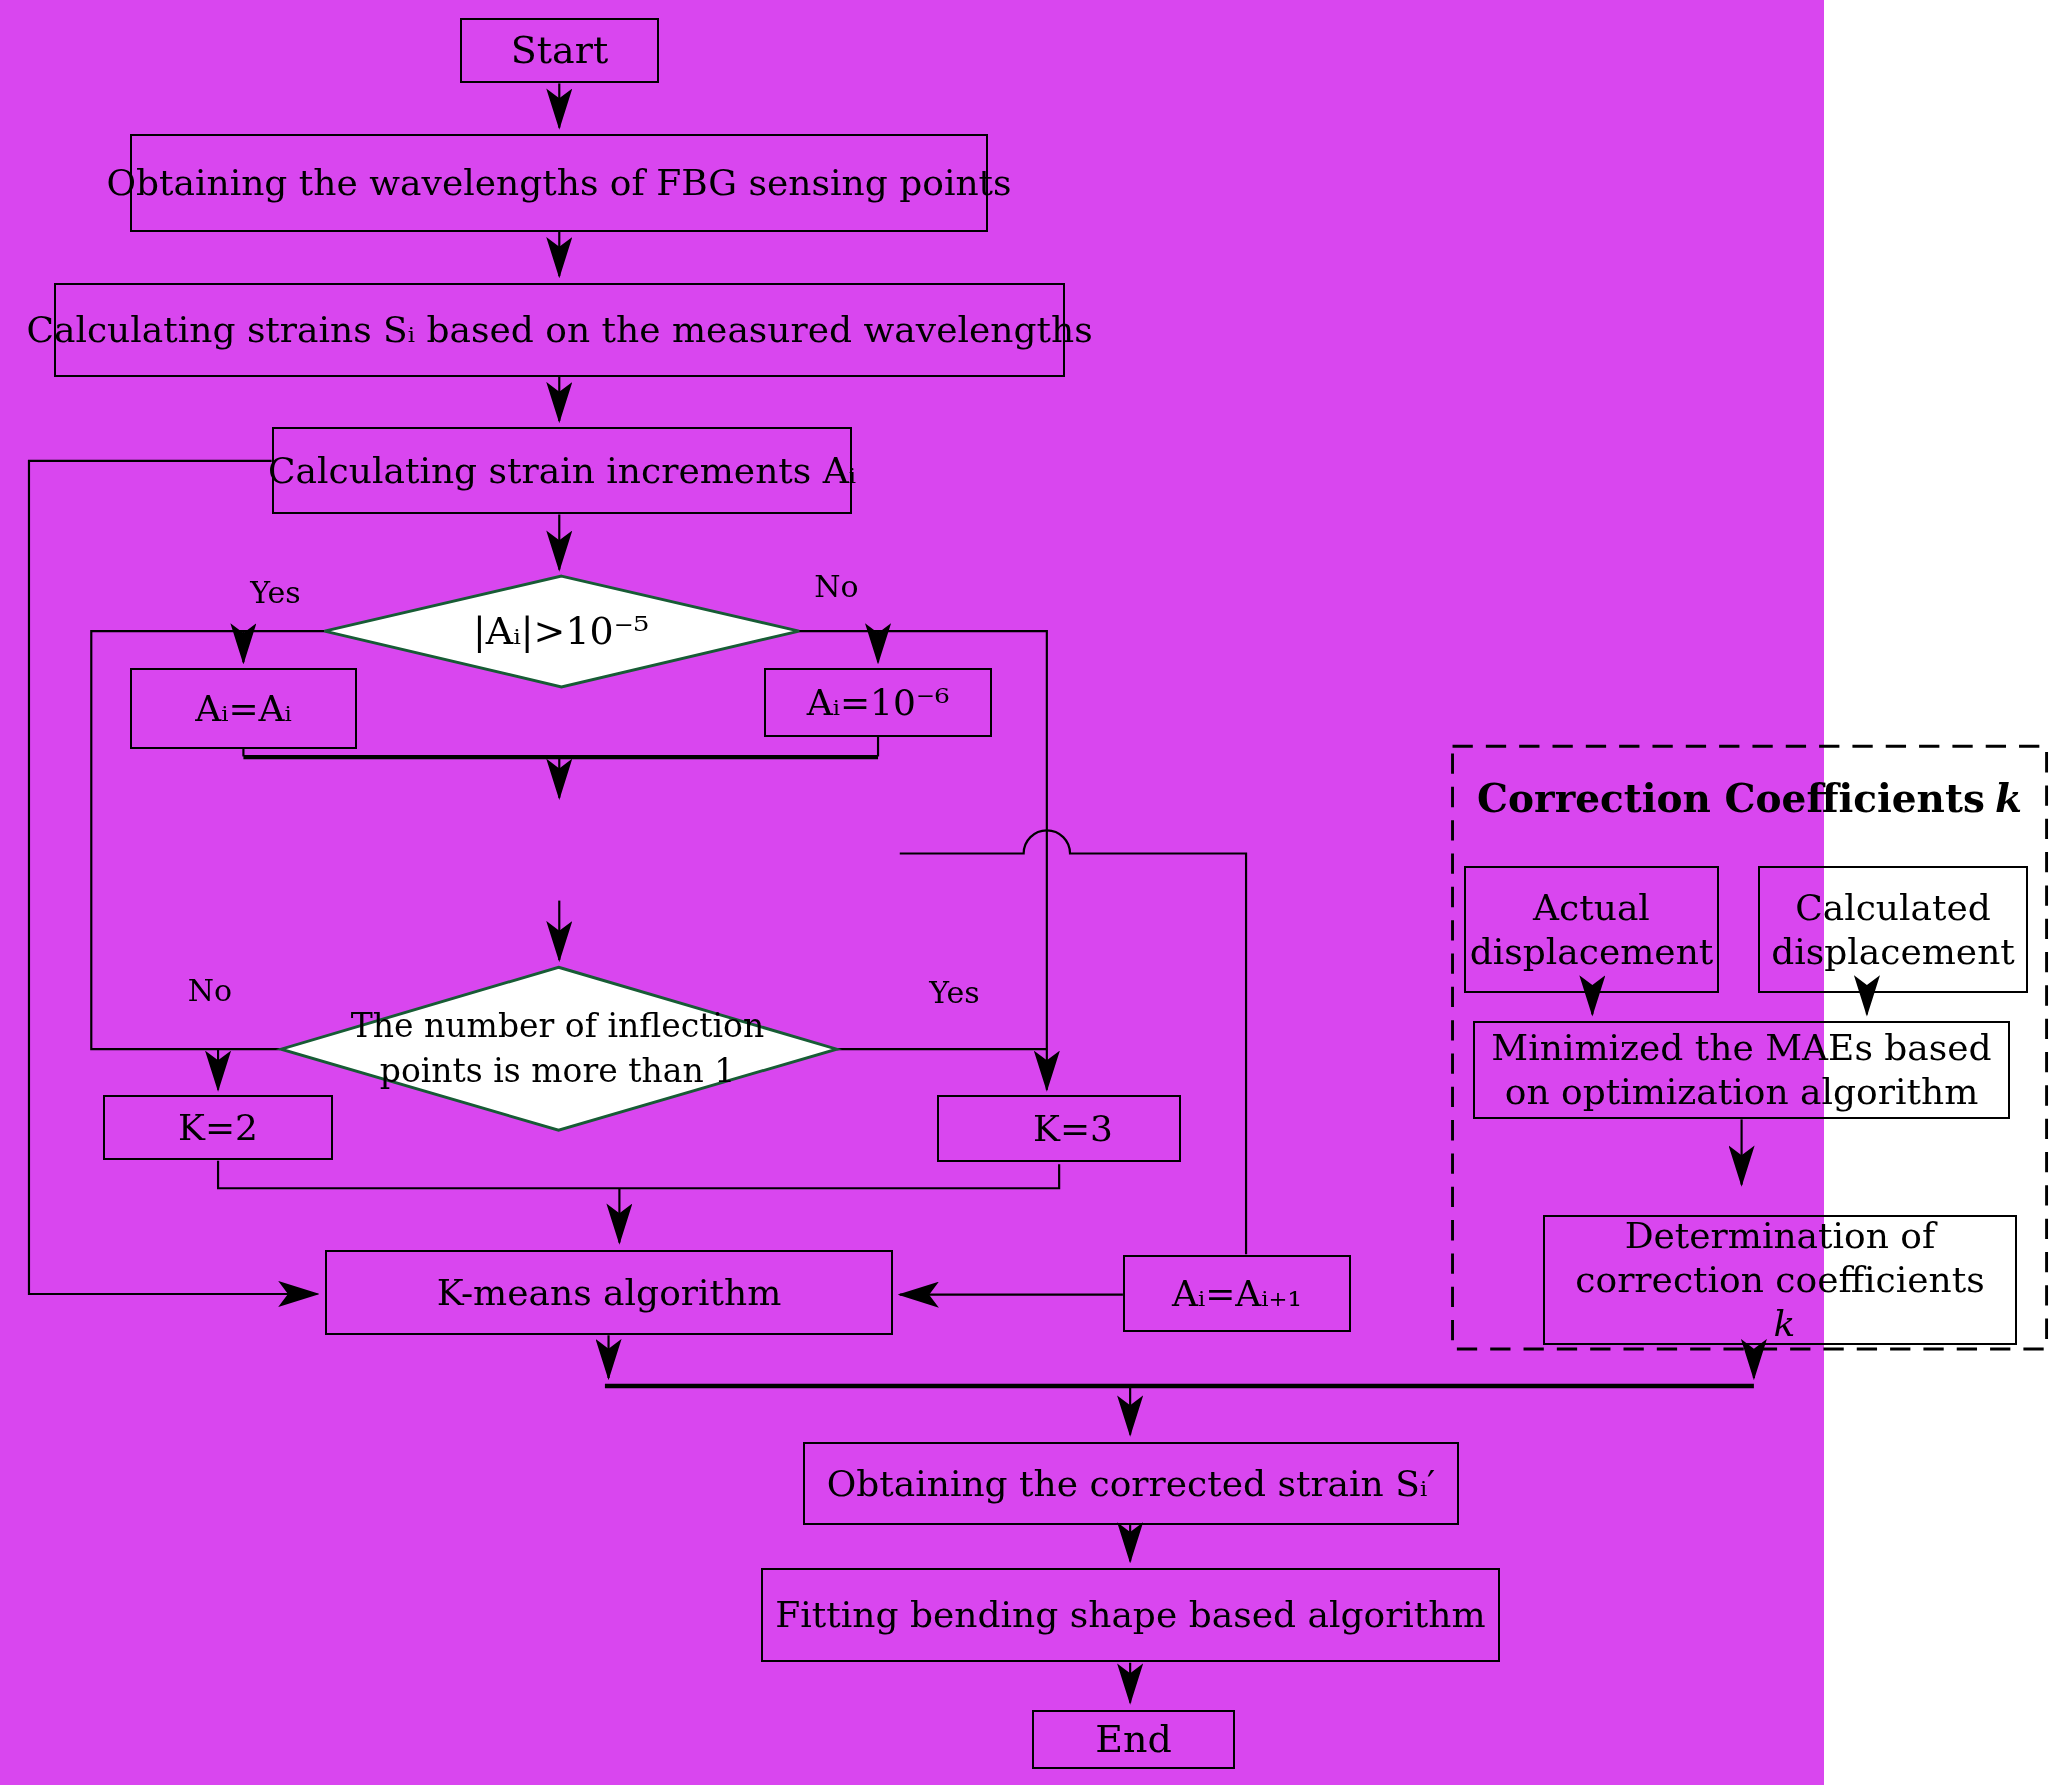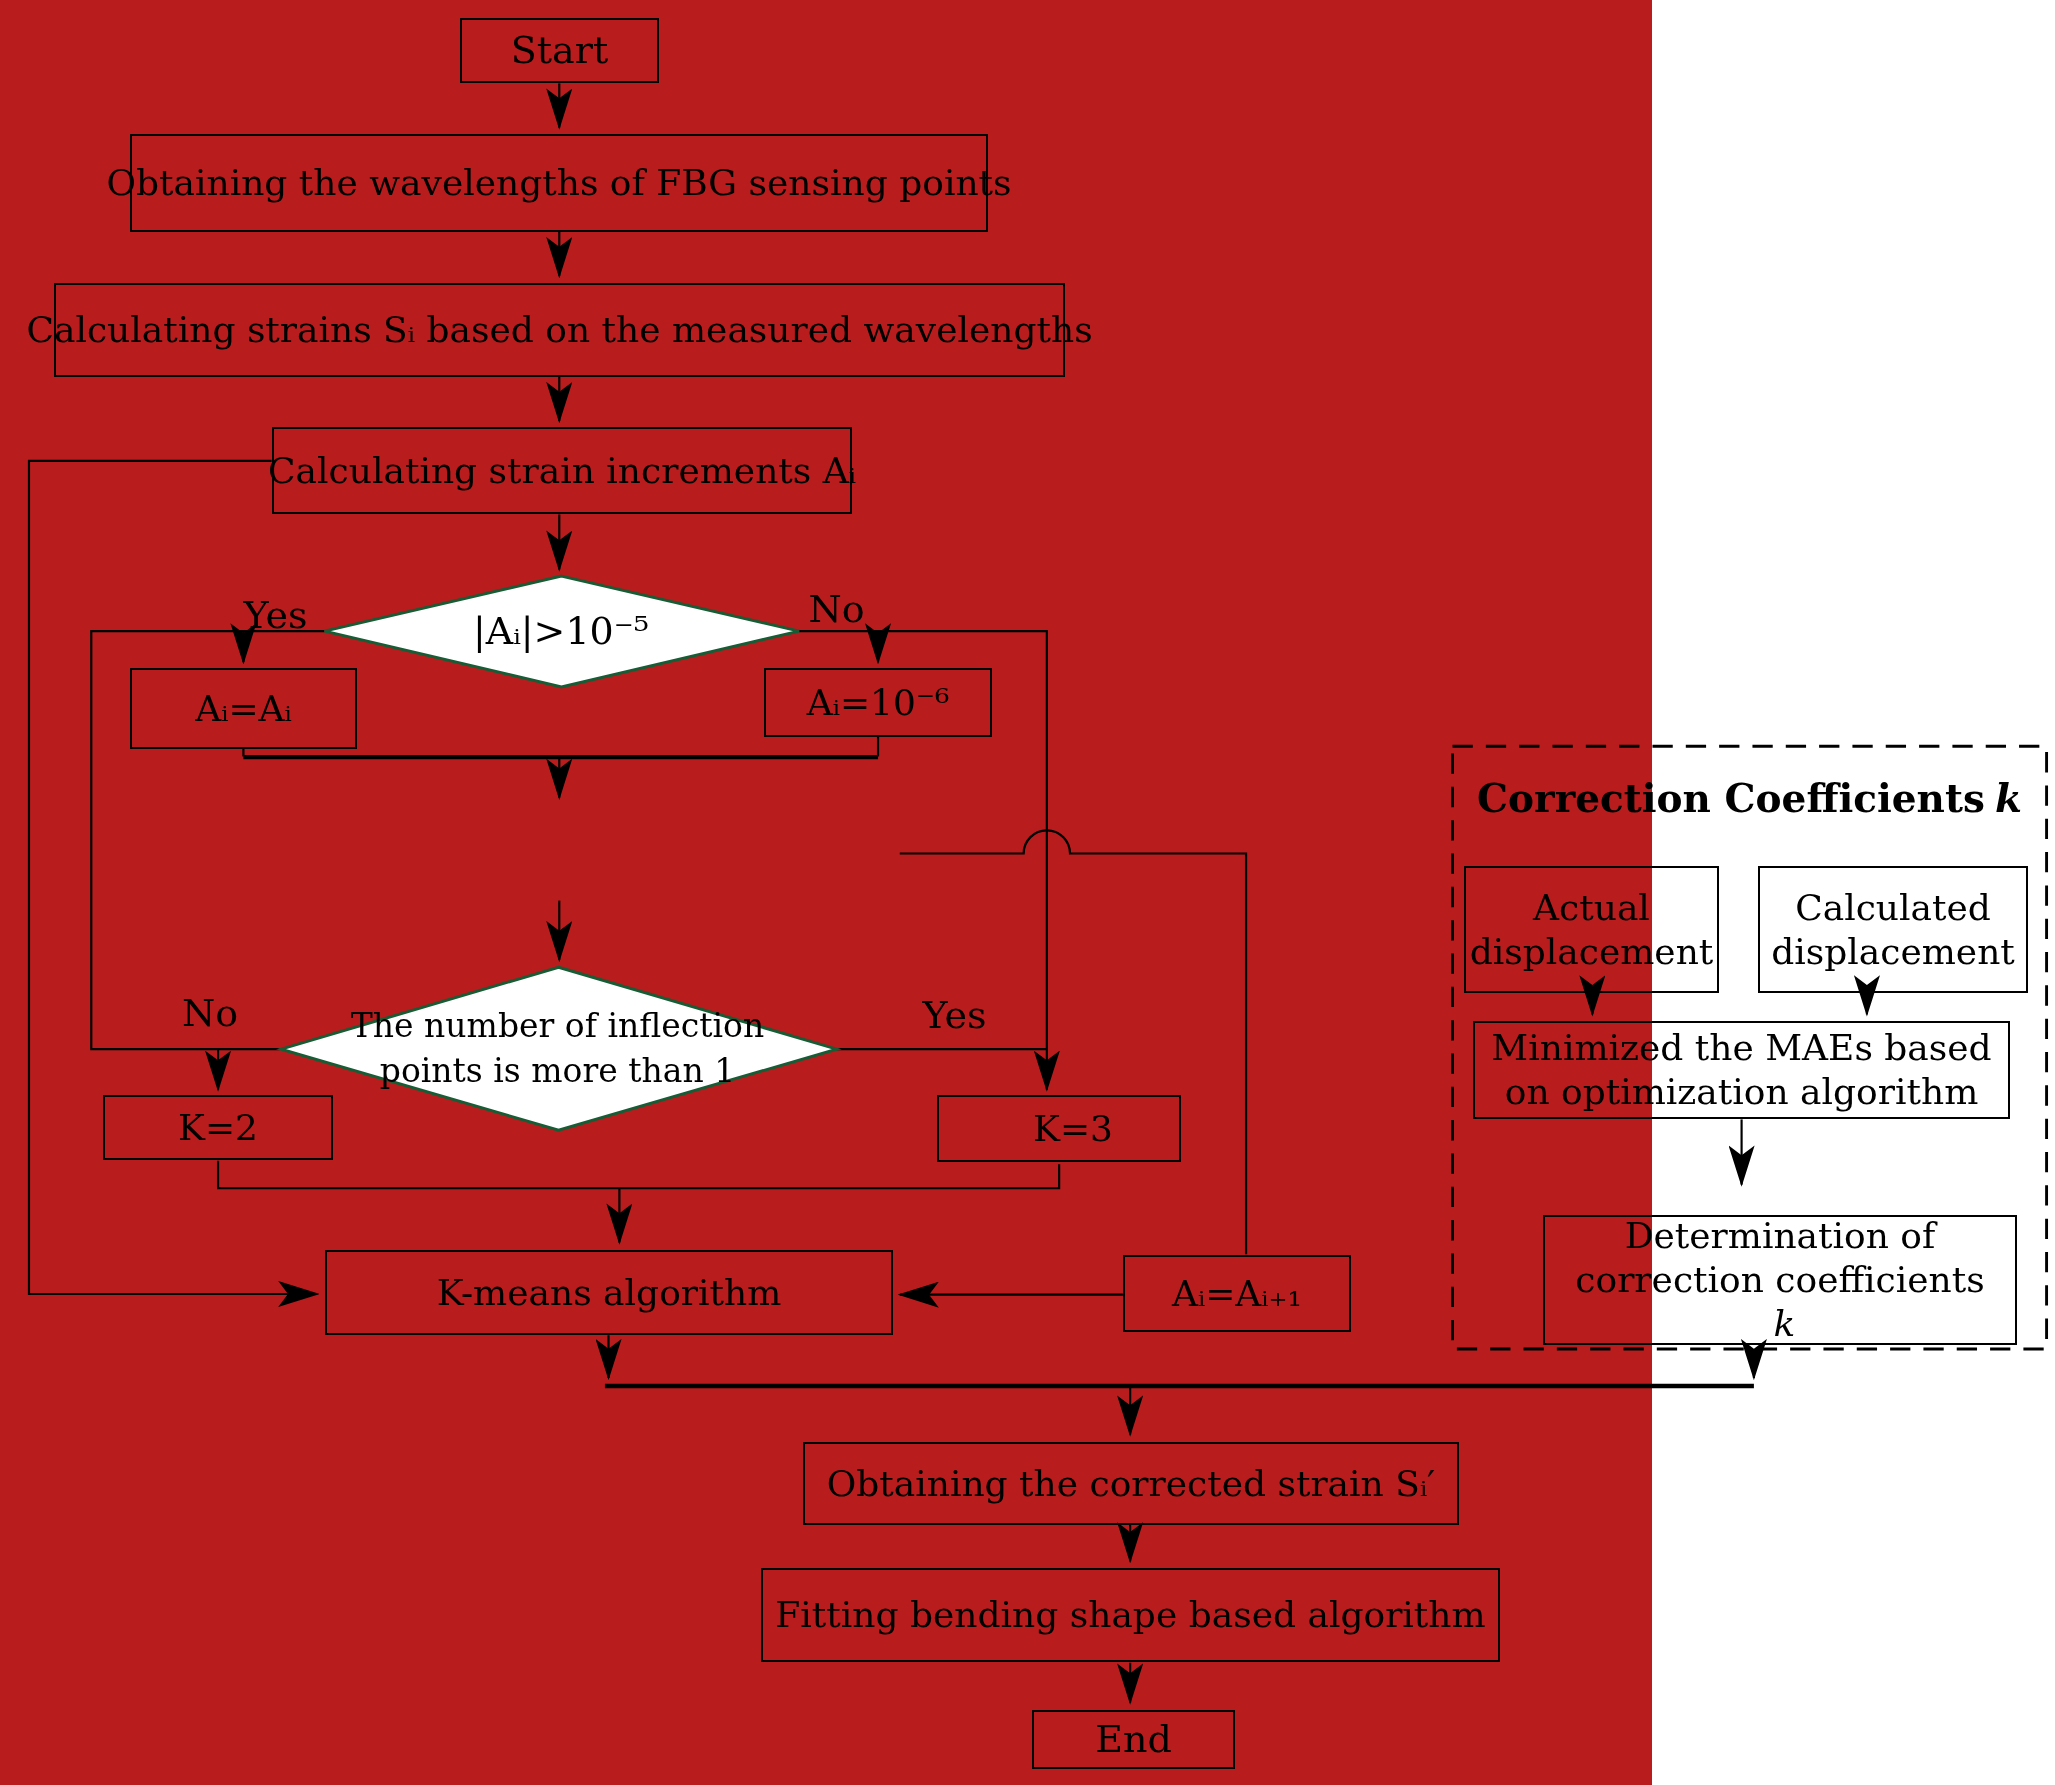--- a/index.html
+++ b/index.html
@@ -1,39 +1,38 @@
 <!DOCTYPE html>
 <html style="font-size:11.6px"><head>
 <meta charset="utf-8">
 <style>
   html,body{margin:0;padding:0;background:#ffffff;}
   #canvas{
     position:relative;
-    width:1652px;height:1786px;
-    background:#b91c1c;
+    width:1824px;height:1786px;
+    background:#d946ef;
     font-family:"DejaVu Serif","Liberation Serif",serif;
     color:#000;
   }
   #wires{position:absolute;left:0;top:0;width:2056px;height:1786px;}
   .node{
     position:absolute;
     border:2.9px solid #000;
     box-sizing:border-box;
     display:flex;align-items:center;justify-content:center;
     text-align:center;
     font-size:36px;line-height:1.22;
     white-space:nowrap;
     background:transparent;
   }
   .wrap{white-space:normal;}
   .lbl{
     position:absolute;
     display:flex;align-items:center;justify-content:center;
-    font-size:38px;
-    margin-top:22px;
+    font-size:30px;
   }
   .dtext{
     position:absolute;
     display:flex;flex-direction:column;align-items:center;justify-content:center;
     text-align:right;
   }
   .dtext.small{font-size:33px;line-height:1.35;}
   .dtext.big{font-size:38px;}
   .ratio{font-size:34px;}
   .panel-title{

